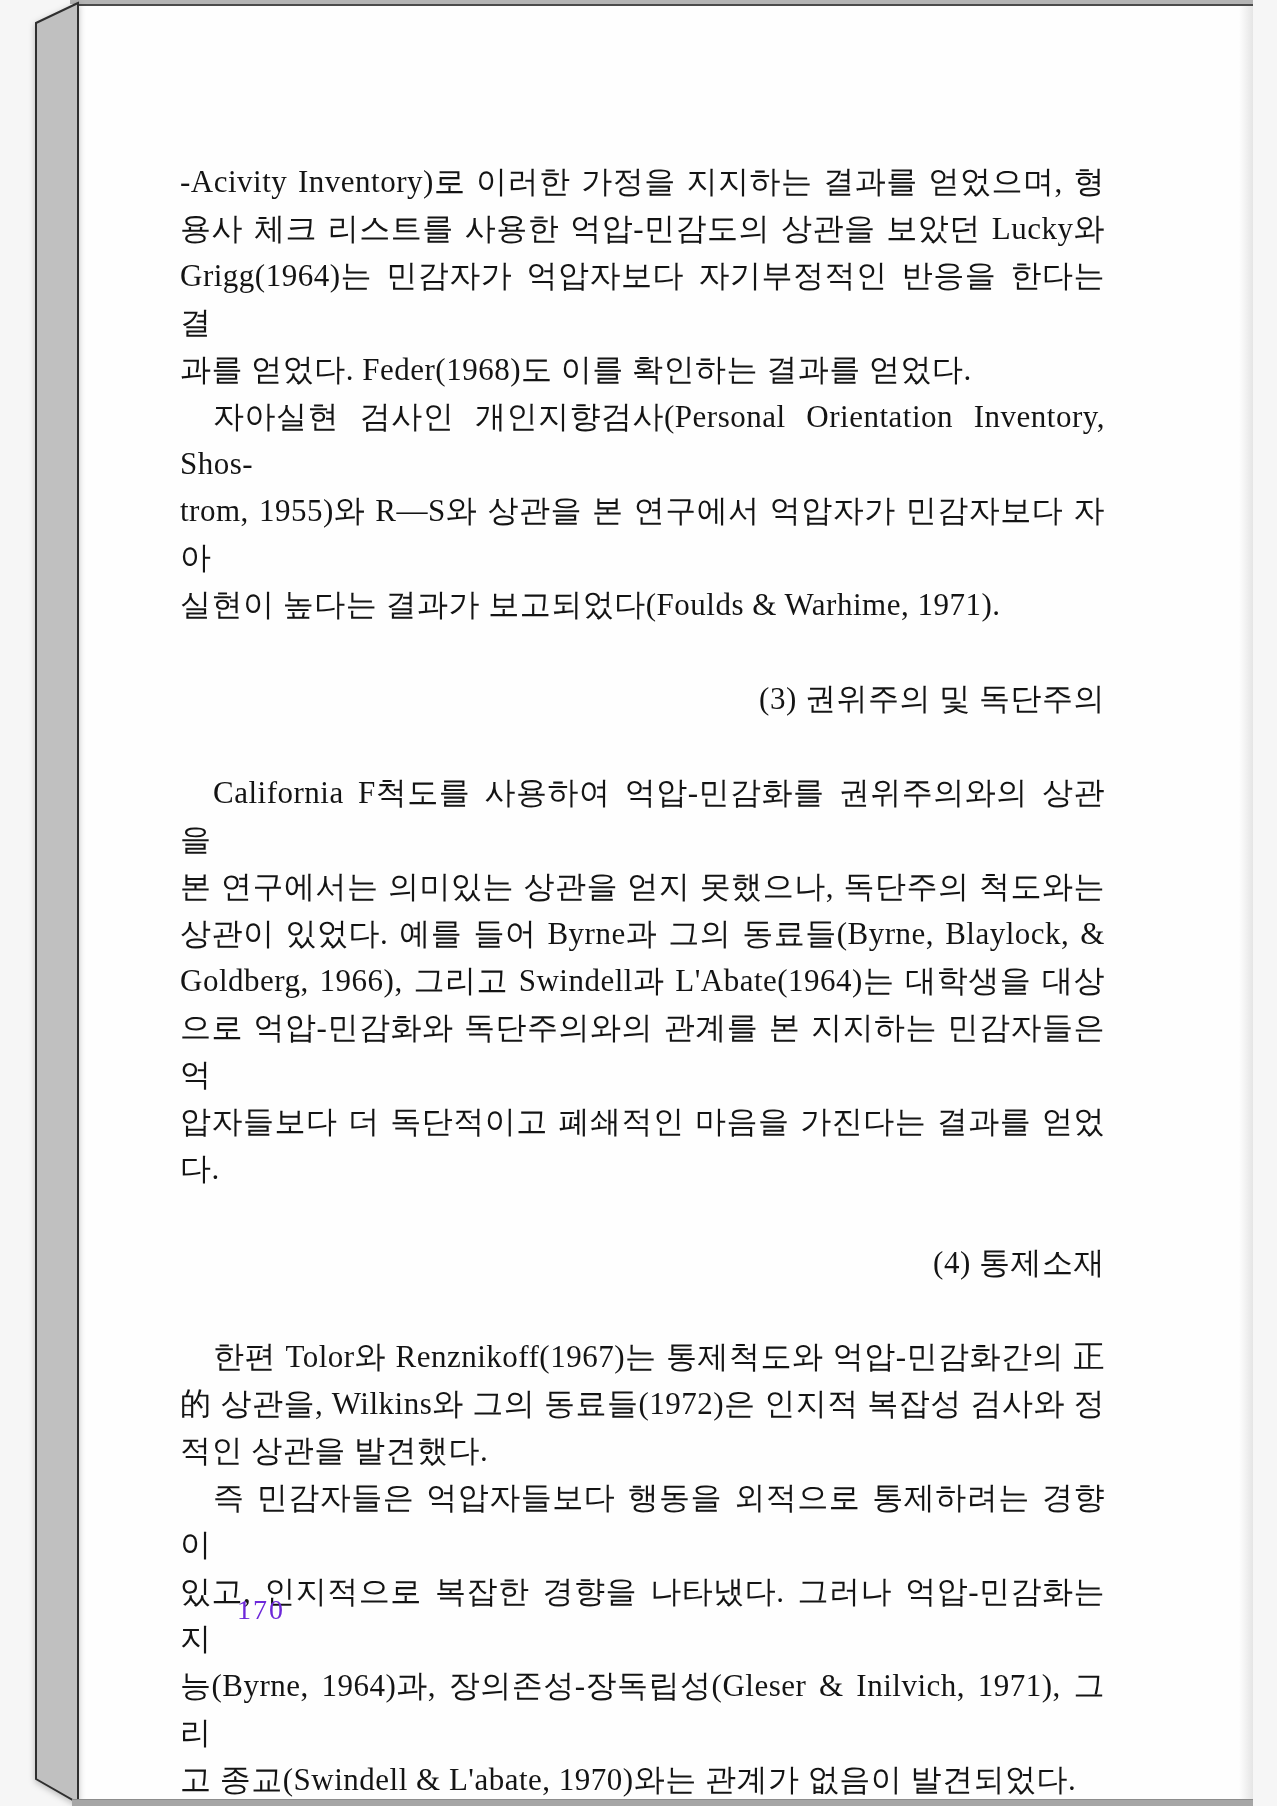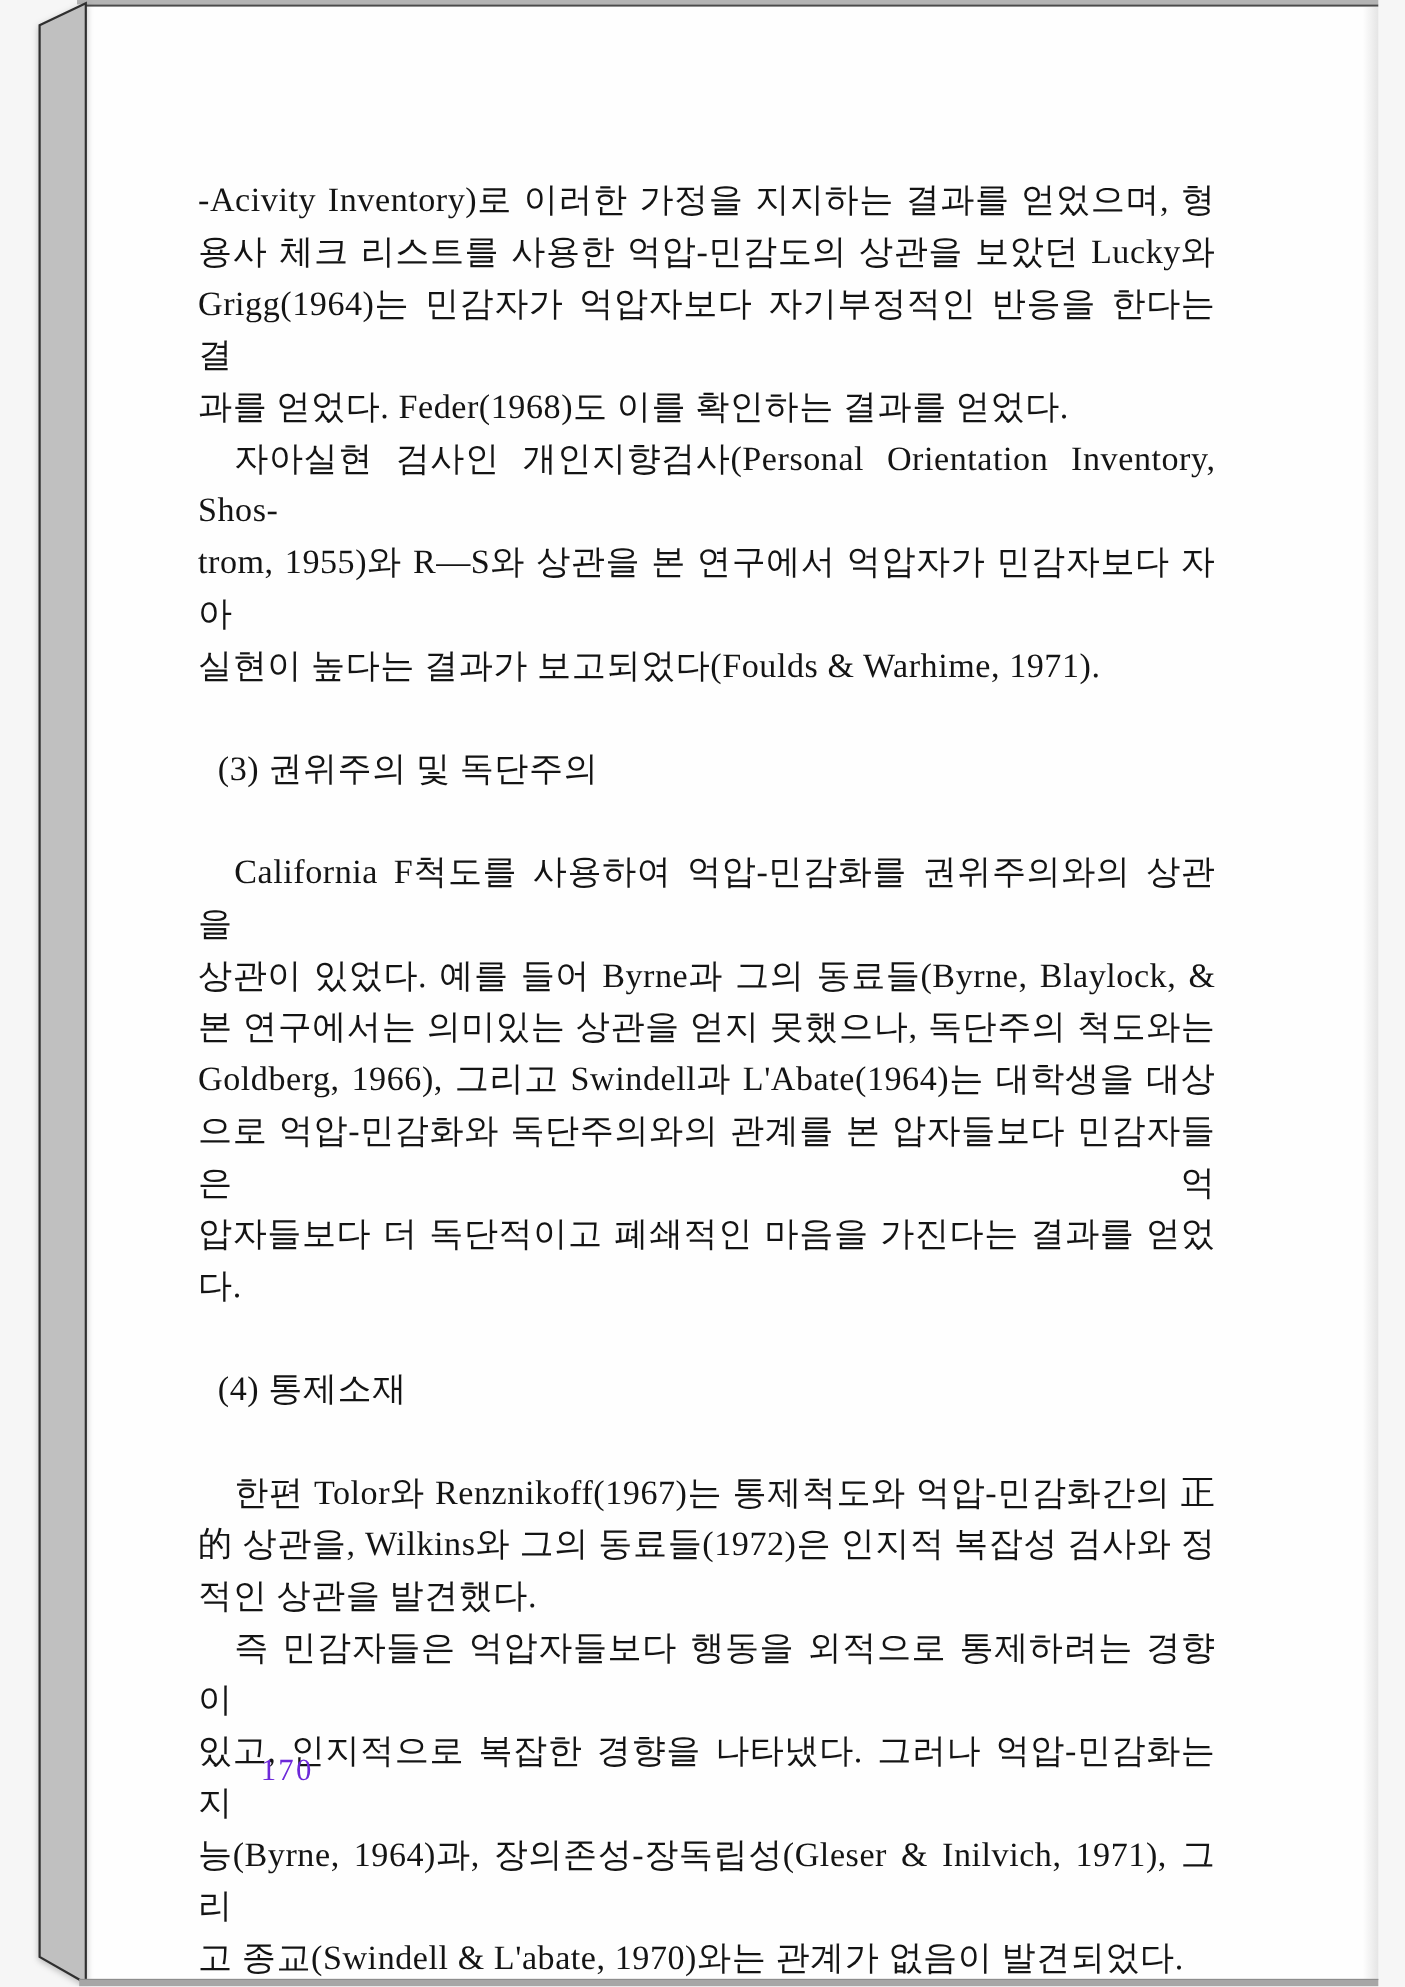--- a/index.html
+++ b/index.html
@@ -64,21 +64,21 @@
   }
   .line {
     text-align: justify;
     text-align-last: justify;
     white-space: normal;
   }
   .line.indent { text-indent: 33px; font-family: Liberation Serif, serif; }
   .line.end { text-align-last: left; }
   .heading {
     margin: 47px 0 47px 18px;
-    text-align: left;
+    text-align: right;
   }
   .pagenum {
     position: absolute;
     left: 160px; top: 1588px;
     font-size: 28px;
     letter-spacing: 2px;
     color: #6d28d9;
     font-variant-numeric: oldstyle-nums;
   }
 </style>
@@ -93,24 +93,24 @@
     <div id="text-block" class="textblock">
         <div class="line">-Acivity Inventory)로 이러한 가정을 지지하는 결과를 얻었으며, 형</div>
         <div class="line">용사 체크 리스트를 사용한 억압-민감도의 상관을 보았던 Lucky와</div>
         <div class="line">Grigg(1964)는 민감자가 억압자보다 자기부정적인 반응을 한다는 결</div>
         <div class="line end">과를 얻었다. Feder(1968)도 이를 확인하는 결과를 얻었다.</div>
         <div class="line indent">자아실현 검사인 개인지향검사(Personal Orientation Inventory, Shos-</div>
         <div class="line">trom, 1955)와 R—S와 상관을 본 연구에서 억압자가 민감자보다 자아</div>
         <div class="line end">실현이 높다는 결과가 보고되었다(Foulds &amp; Warhime, 1971).</div>
         <div class="heading">(3) 권위주의 및 독단주의</div>
         <div class="line indent">California F척도를 사용하여 억압-민감화를 권위주의와의 상관을</div>
+        <div class="line">본 연구에서는 의미있는 상관을 얻지 못했으나, 독단주의 척도와는</div>
         <div class="line">상관이 있었다. 예를 들어 Byrne과 그의 동료들(Byrne, Blaylock, &amp;</div>
-        <div class="line">본 연구에서는 의미있는 상관을 얻지 못했으나, 독단주의 척도와는</div>
         <div class="line">Goldberg, 1966), 그리고 Swindell과 L'Abate(1964)는 대학생을 대상</div>
-        <div class="line">으로 억압-민감화와 독단주의와의 관계를 본 압자들보다 민감자들은 억</div>
+        <div class="line">으로 억압-민감화와 독단주의와의 관계를 본 지지하는 민감자들은 억</div>
         <div class="line end">압자들보다 더 독단적이고 폐쇄적인 마음을 가진다는 결과를 얻었다.</div>
         <div class="heading">(4) 통제소재</div>
         <div class="line indent">한편 Tolor와 Renznikoff(1967)는 통제척도와 억압-민감화간의 正</div>
         <div class="line">的 상관을, Wilkins와 그의 동료들(1972)은 인지적 복잡성 검사와 정</div>
         <div class="line end">적인 상관을 발견했다.</div>
         <div class="line indent">즉 민감자들은 억압자들보다 행동을 외적으로 통제하려는 경향이</div>
         <div class="line">있고, 인지적으로 복잡한 경향을 나타냈다. 그러나 억압-민감화는 지</div>
         <div class="line">능(Byrne, 1964)과, 장의존성-장독립성(Gleser &amp; Inilvich, 1971), 그리</div>
         <div class="line end">고 종교(Swindell &amp; L'abate, 1970)와는 관계가 없음이 발견되었다.</div>
         <div class="line indent">이상의 결과를 요약하면 억압자들이 민감자들보다 더 잘 적응하고,</div>

